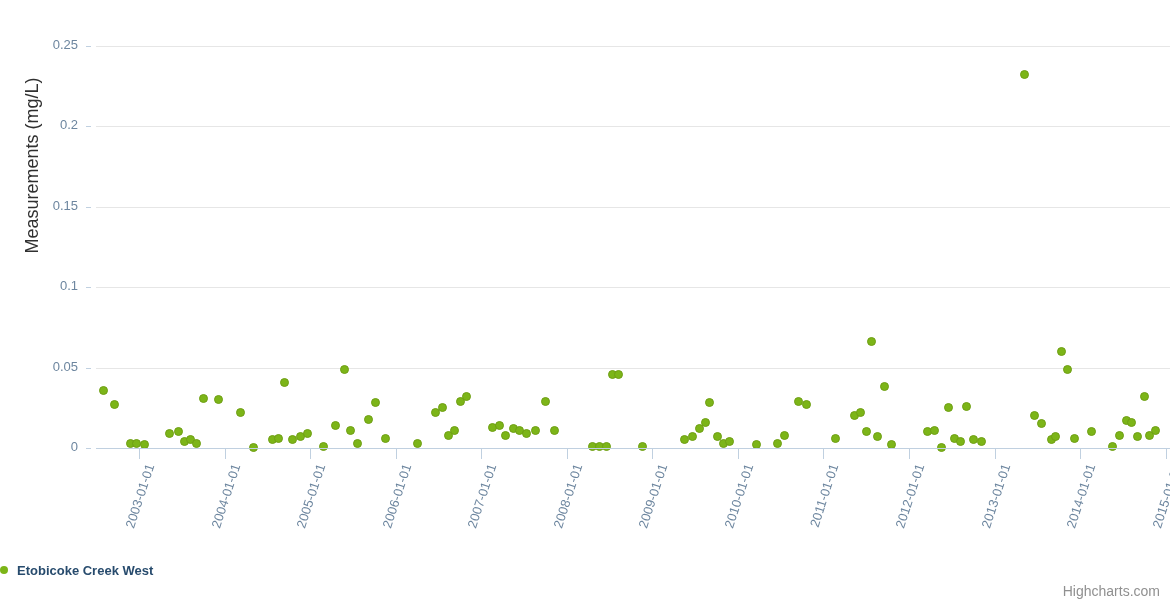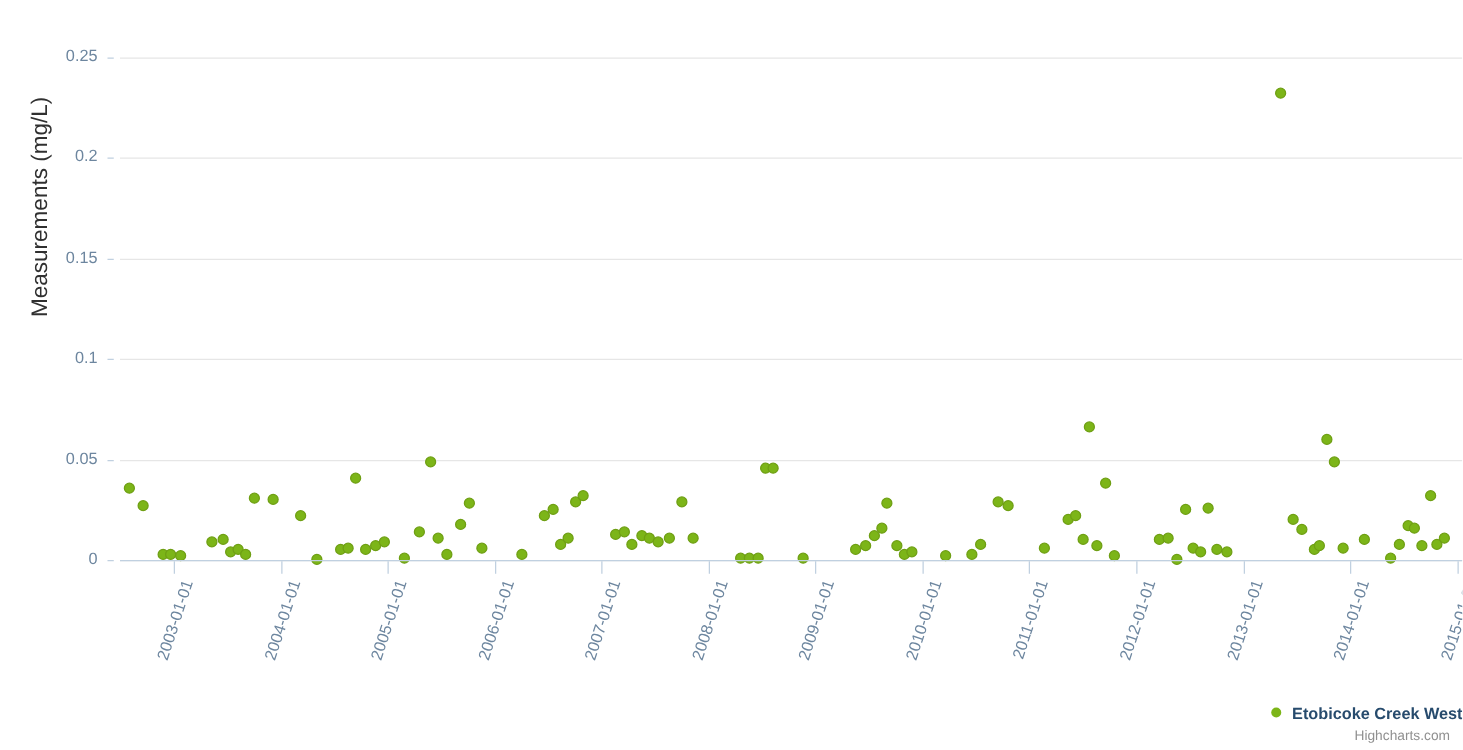--- a/index.html
+++ b/index.html
@@ -108,21 +108,21 @@
     border-radius: 50%;
     background: #7CB518;
     border: 1px solid #6f9f14;
     box-sizing: border-box;
   }
   #legend {
     position: absolute;
     left: 0;
     top: 562px;
     width: 1170px;
-    text-align: right;
+    text-align: left;
     font-size: 13px;
     font-weight: bold;
     color: #274b6d;
     font-family: "Liberation Sans", sans-serif;
   }
   #legend-item {
     display: inline-block;
     cursor: pointer;
   }
   #legend-marker {
@@ -134,21 +134,21 @@
     margin-right: 9px;
     vertical-align: middle;
     position: relative;
     top: -1px;
   }
   #legend-label { vertical-align: middle; }
   #credits {
     position: absolute;
     right: 10px;
     top: 583px;
-    font-size: 11px;
+    font-size: 14px;
     color: #909090;
     font-family: "Liberation Sans", sans-serif;
     cursor: pointer;
   }
 </style>
 </head>
 <body>
 
 <div id="chart-root">
 

